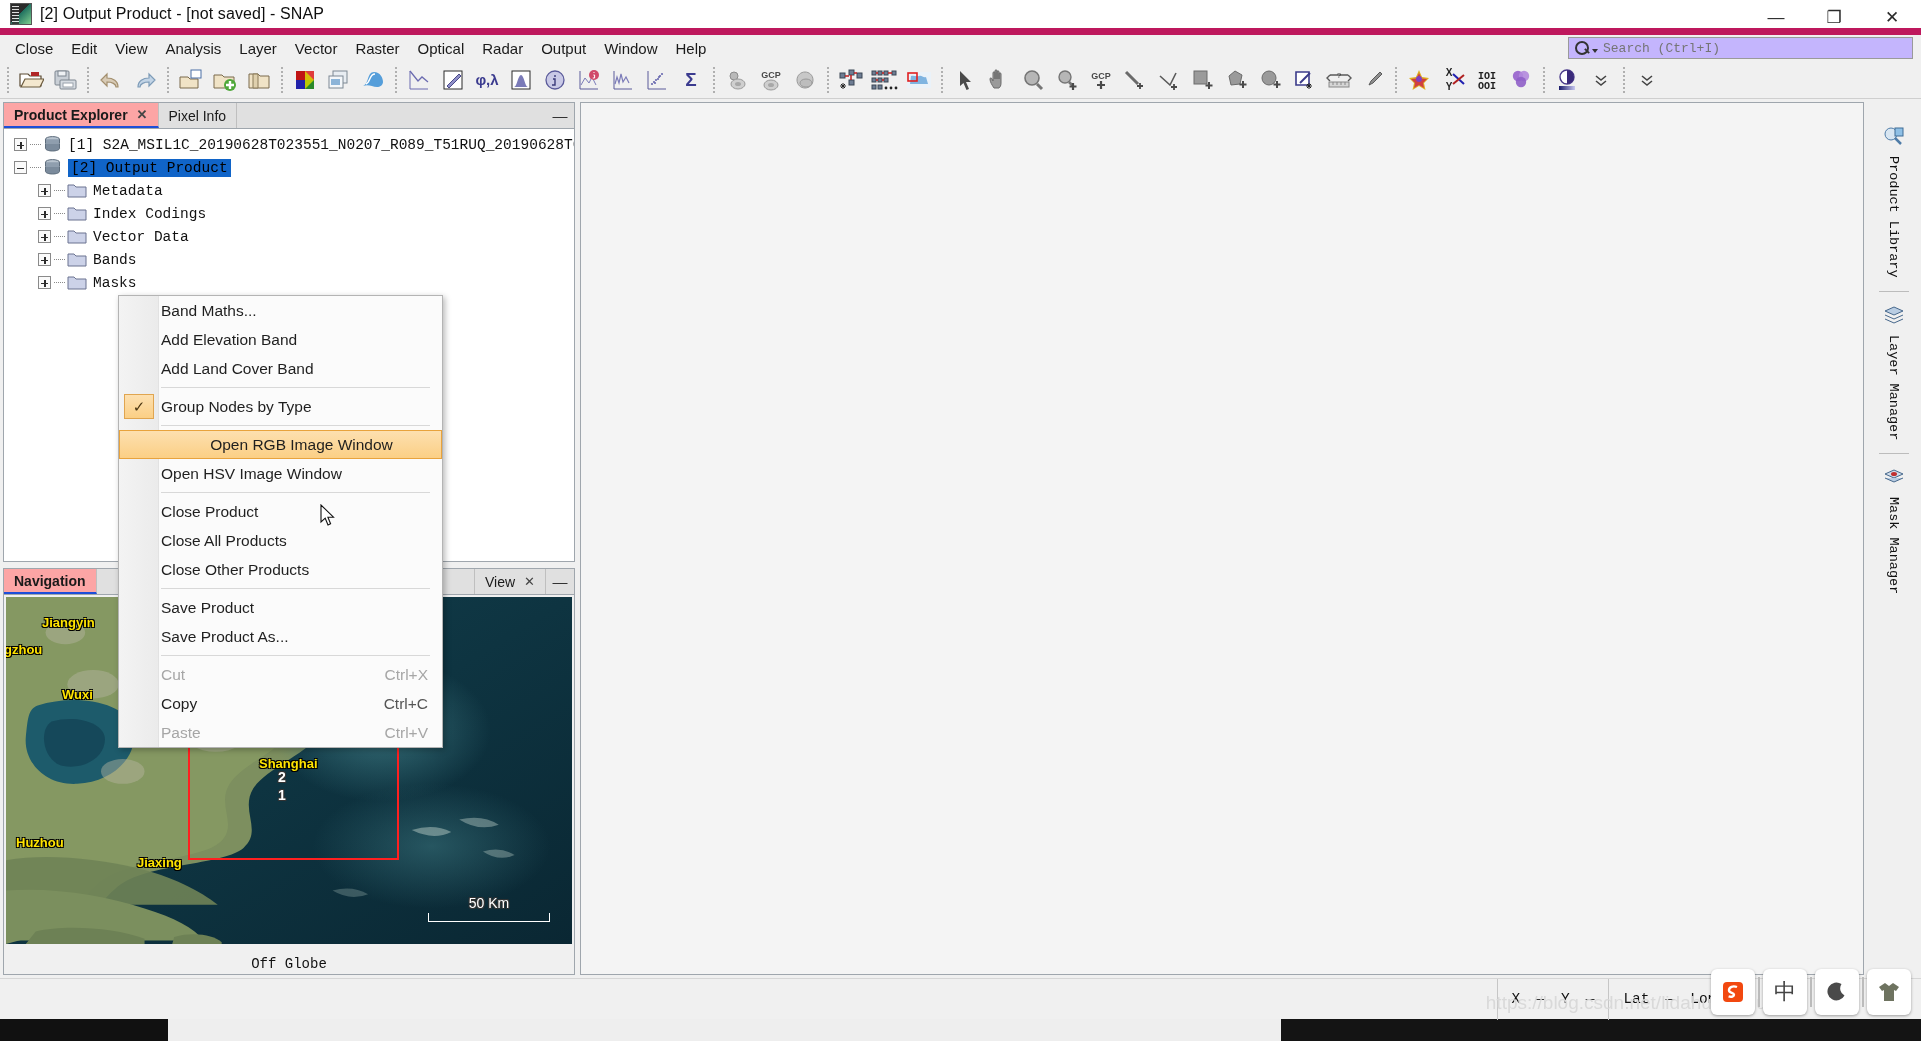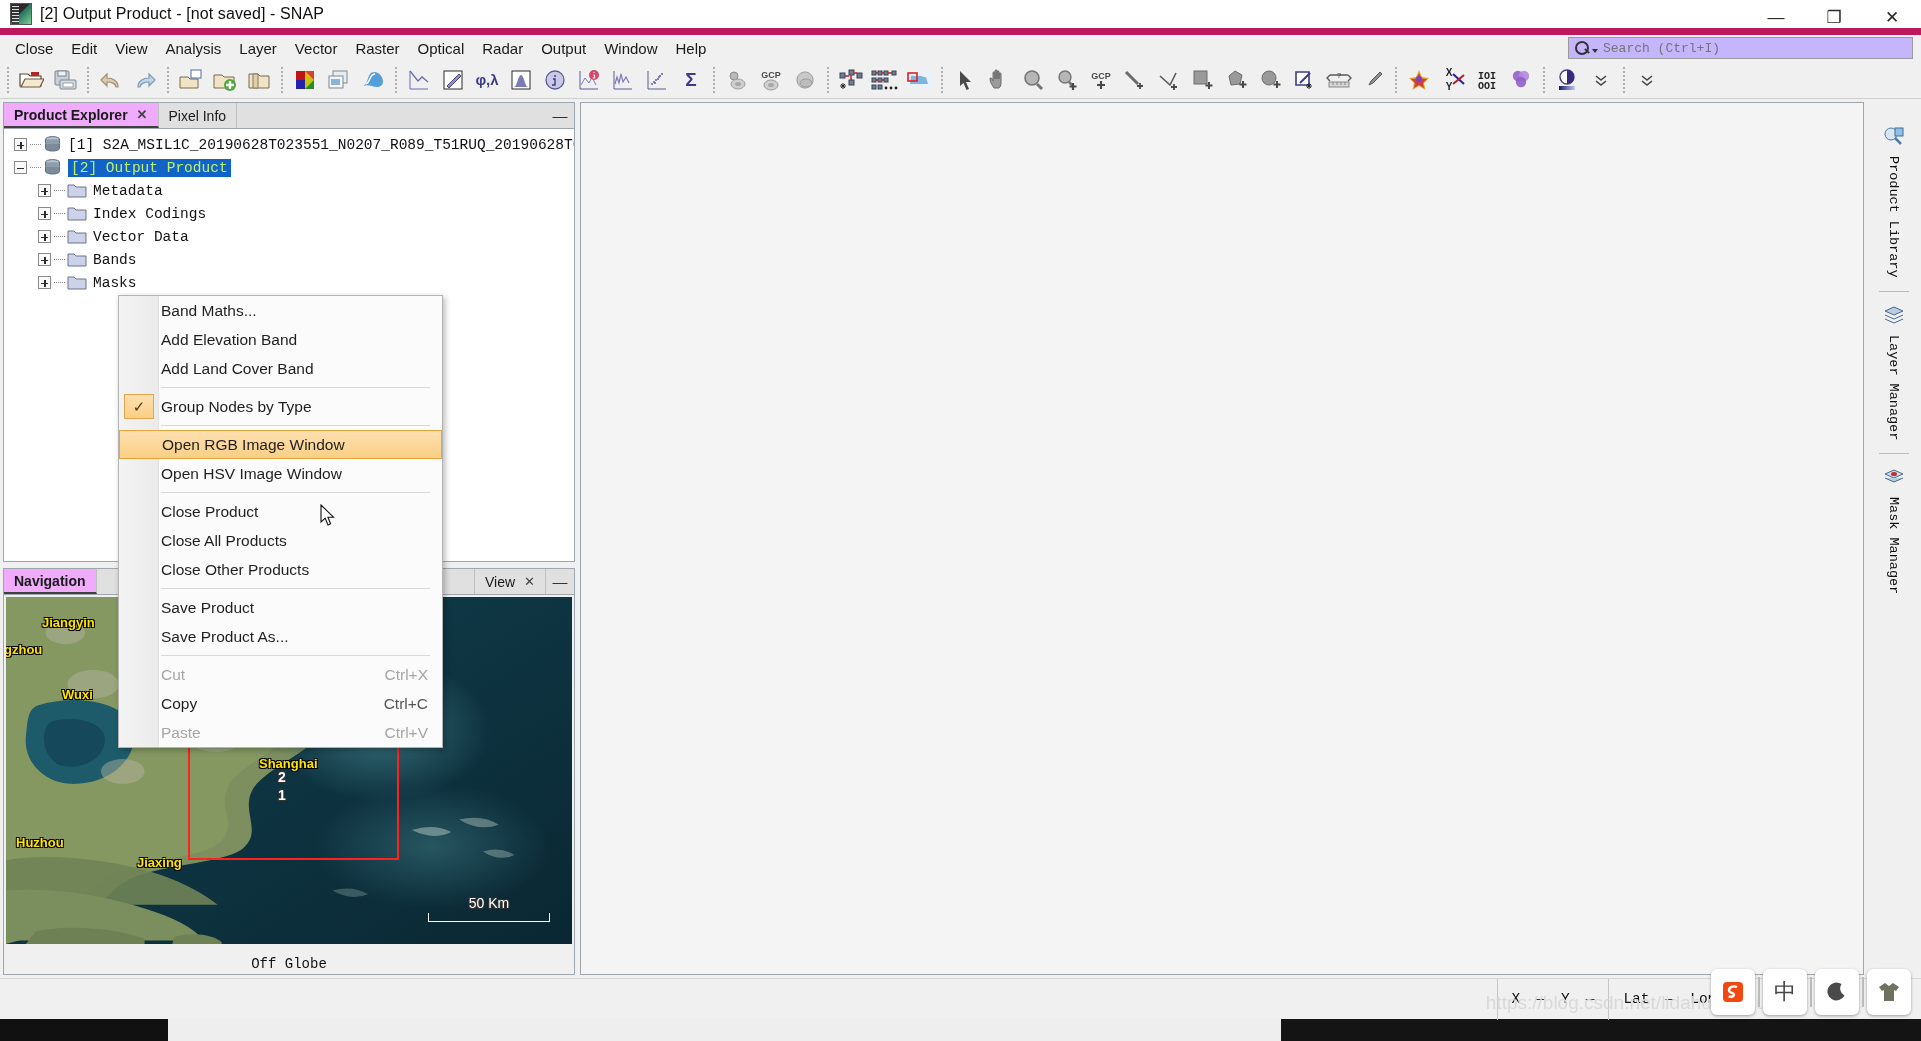--- a/index.html
+++ b/index.html
@@ -52,21 +52,21 @@
     background:#f0f0f0; }
 
   
   #leftcol { position:absolute; left:3px; top:3px; width:572px; bottom:3px; }
 
   .panel { background:#f0f0f0; border:1px solid #9fa6ad; }
   .tabrow { height:26px; display:flex; background:#e8e8e8;
     border-bottom:1px solid #9fa6ad; align-items:stretch; }
   .tab { display:flex; align-items:center; padding:0 10px; font-size:14px;
     color:#1a1a1a; border-right:1px solid #bfbfbf; background:#e0e0e0; cursor:default;}
-  .tab.active { background:#f0abfc; border-bottom:2px solid #404040; font-weight:bold;}
+  .tab.active { background:#fca5a5; border-bottom:2px solid #1d4ed8; font-weight:bold;}
   .tab .x { margin-left:9px; font-size:13px; color:#444; }
   .tabfill { flex:1; background:#e0e0e0; }
   .tabmin { width:28px; display:flex;align-items:center;justify-content:center;
     font-size:15px;color:#333;background:#e0e0e0;}
 
   
   #explorer { position:absolute; left:0; top:0; right:0; height:460px; }
   #tree { background:#fff; position:absolute; left:0; right:0; top:26px; bottom:0;
     overflow:hidden; padding:4px 0 0 4px; }
   .trow { display:flex; align-items:center; height:23px;
@@ -74,21 +74,21 @@
     white-space:nowrap; }
   .toggle { width:13px;height:13px;border:1px solid #8a8a8a;background:#fafafa;
     margin-right:3px;position:relative;flex:0 0 auto;}
   .toggle:before{content:"";position:absolute;left:2px;top:5.5px;width:7px;height:1.5px;
     background:#2b2b2b;}
   .toggle.plus:after{content:"";position:absolute;left:5.2px;top:2.5px;width:1.5px;
     height:7px;background:#2b2b2b;}
   .dotted { width:11px; border-top:1px dotted #8a8a8a; margin-right:2px; flex:0 0 auto;}
   .dbicon { width:19px;height:17px;margin-right:6px;flex:0 0 auto;}
   .foldericon{width:20px;height:16px;margin-right:6px;flex:0 0 auto;}
-  .tlabel.sel { background:#1064c8; color:#bef264; padding:1px 3px; }
+  .tlabel.sel { background:#1064c8; color:#000000; padding:1px 3px; }
 
   
   #navpanel { position:absolute; left:0; top:466px; right:0; bottom:0; }
   #navmap { position:absolute; left:2px; right:2px; top:28px; bottom:30px;
     overflow:hidden; }
   .mlabel { position:absolute; color:#ffe400; font-size:13px; font-weight:bold;
     text-shadow:-1px -1px 0 #000,1px -1px 0 #000,-1px 1px 0 #000,1px 1px 0 #000;
     white-space:nowrap; }
   .mnum { position:absolute; color:#fff; font-size:14px; font-weight:bold;
     text-shadow:-1px -1px 0 #333,1px -1px 0 #333,-1px 1px 0 #333,1px 1px 0 #333; }
@@ -145,21 +145,21 @@
     background:#fbfbfb; border:1px solid #b4b4b4; z-index:60;
     box-shadow:2px 2px 6px rgba(0,0,0,.28); font-size:15.5px; color:#1f1f1f;margin-top:24px; }
   #ctxmenu .gutter { position:absolute; left:0; top:0; bottom:0; width:40px;
     background:linear-gradient(90deg,#f3f3f3,#ebebeb); border-right:1px solid #e2e2e2;}
   .mi { position:relative; height:29px; display:flex; align-items:center;
     padding-left:42px; cursor:default; z-index:2; }
   .mi .lbl { flex:1; }
   .mi .acc { color:#555; padding-right:14px;
     font-family:"Liberation Sans",sans-serif; }
   .mi.highlight { background:linear-gradient(#fde0b0,#fbcf85);
-    border:1px solid #e8a33d; height:29px; }
+    border:1px solid #e8a33d; height:29px;text-align:center; }
   .mi.disabled { color:#a6a6a6; }
   .mi.disabled .acc{ color:#a6a6a6; }
   .mi .chk { position:absolute; left:5px; top:2px; width:30px; height:25px;
     background:linear-gradient(#fde0b0,#fbcf85); border:1px solid #e0a550;
     display:flex; align-items:center; justify-content:center;
     font-size:15px; color:#4a3510; }
   .msep { height:1px; background:#d8d8d8; margin:4px 12px 4px 42px; position:relative;
     z-index:2;}
   #cursor { position:absolute; left:320px; top:405px; z-index:70; }
 </style>

